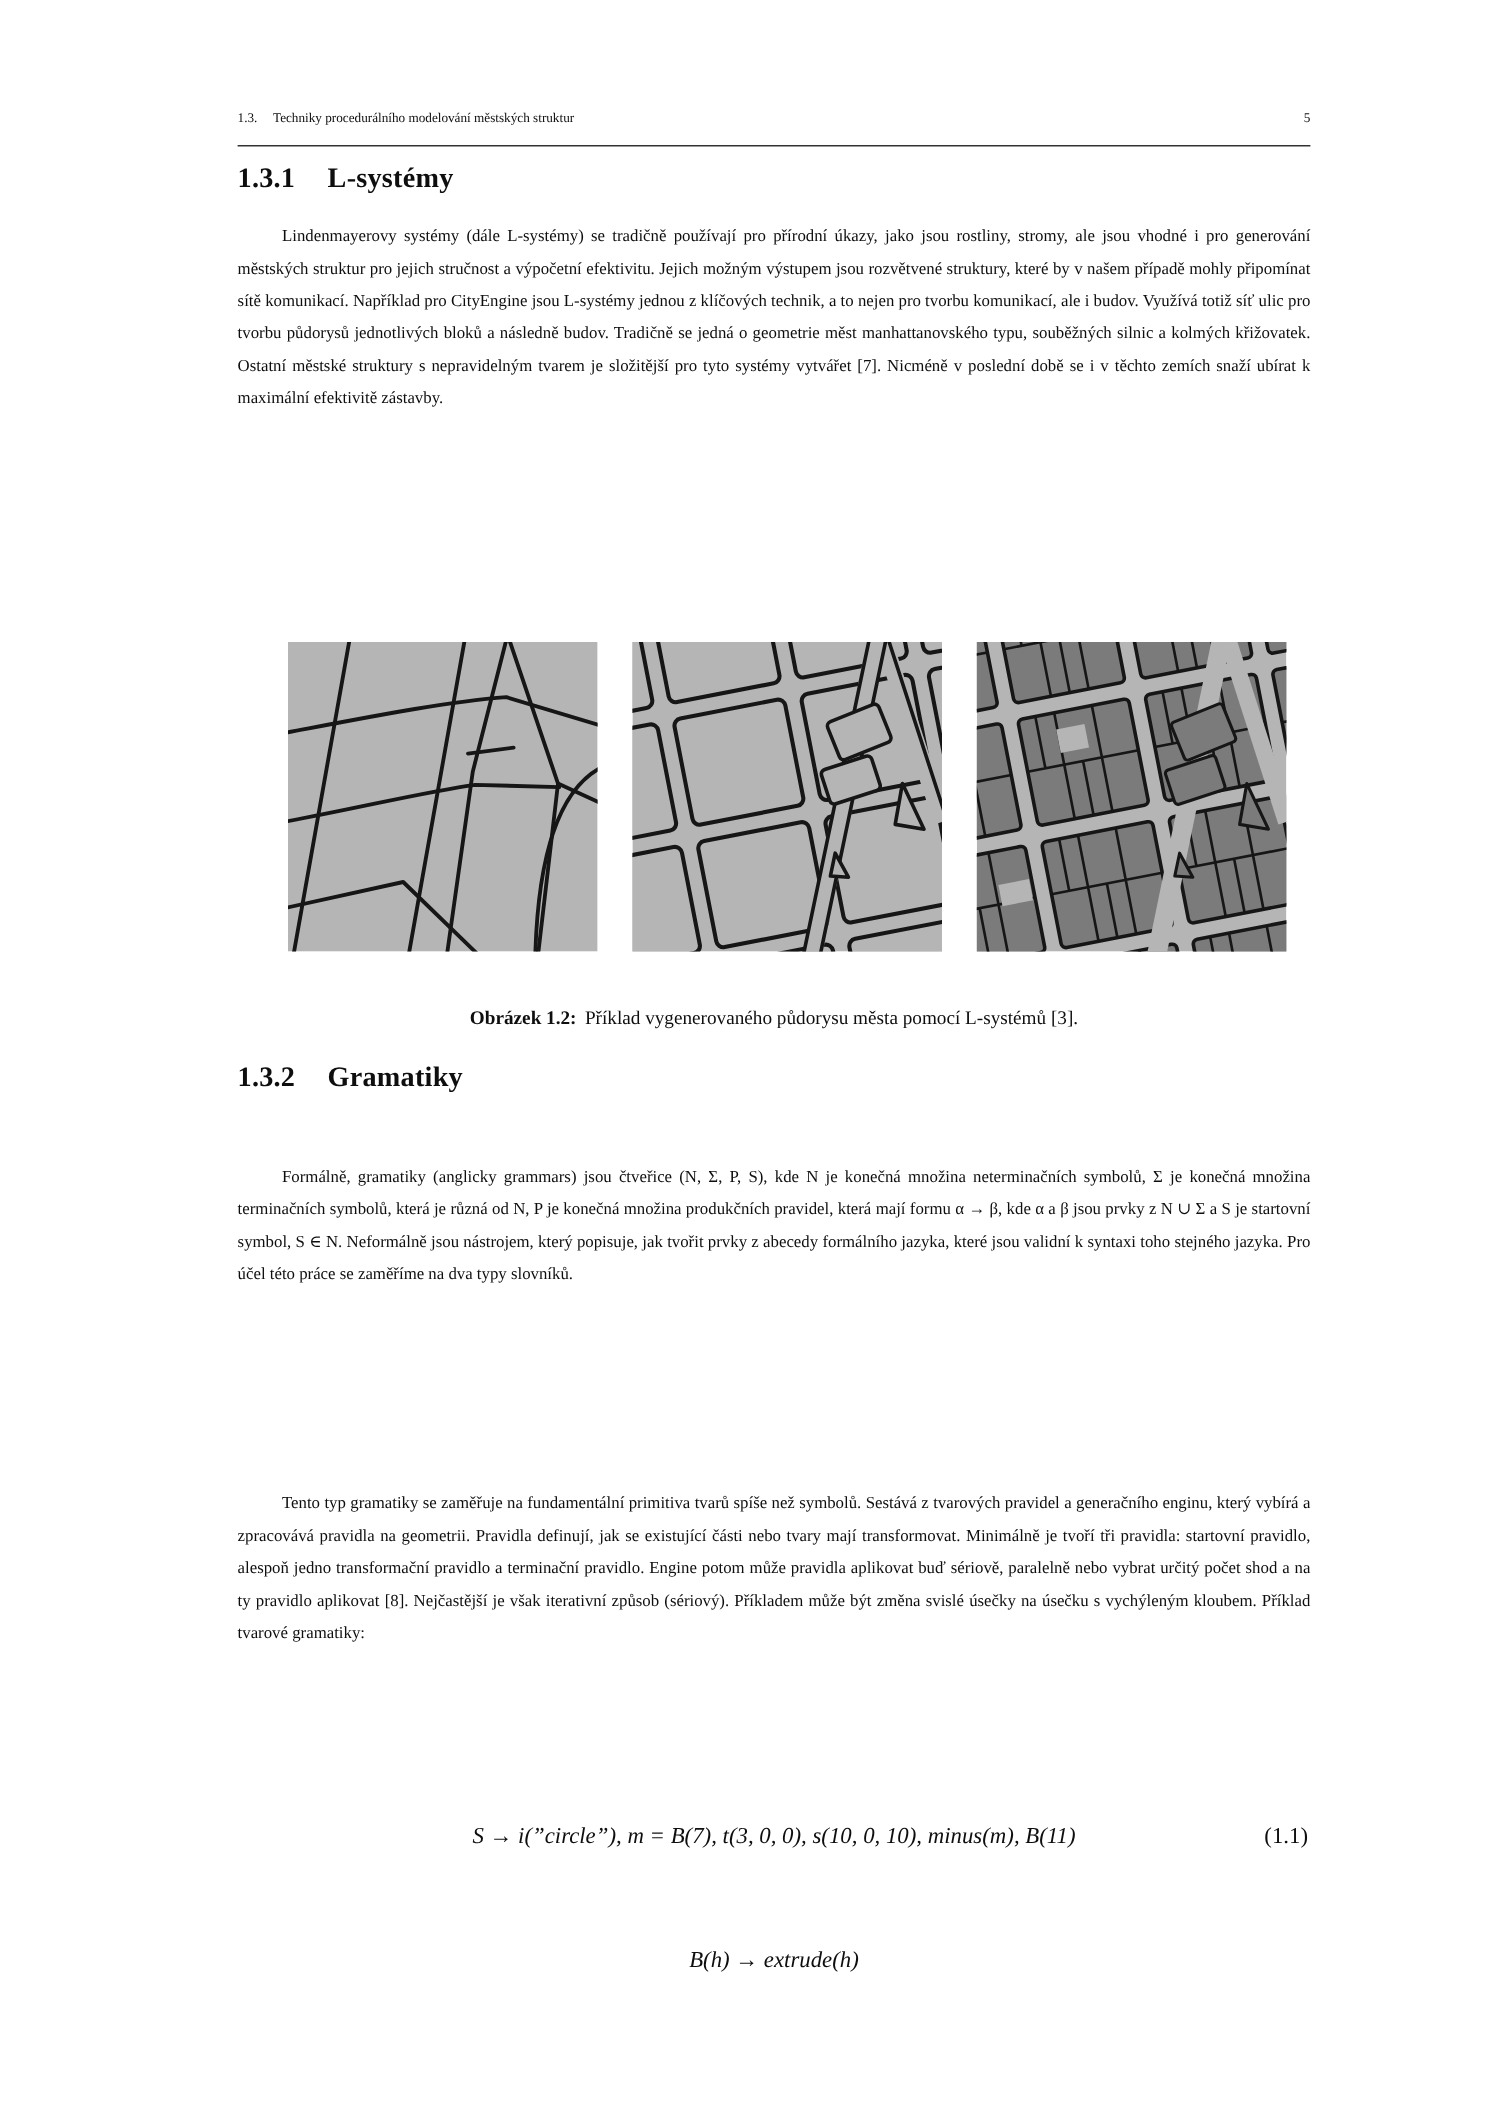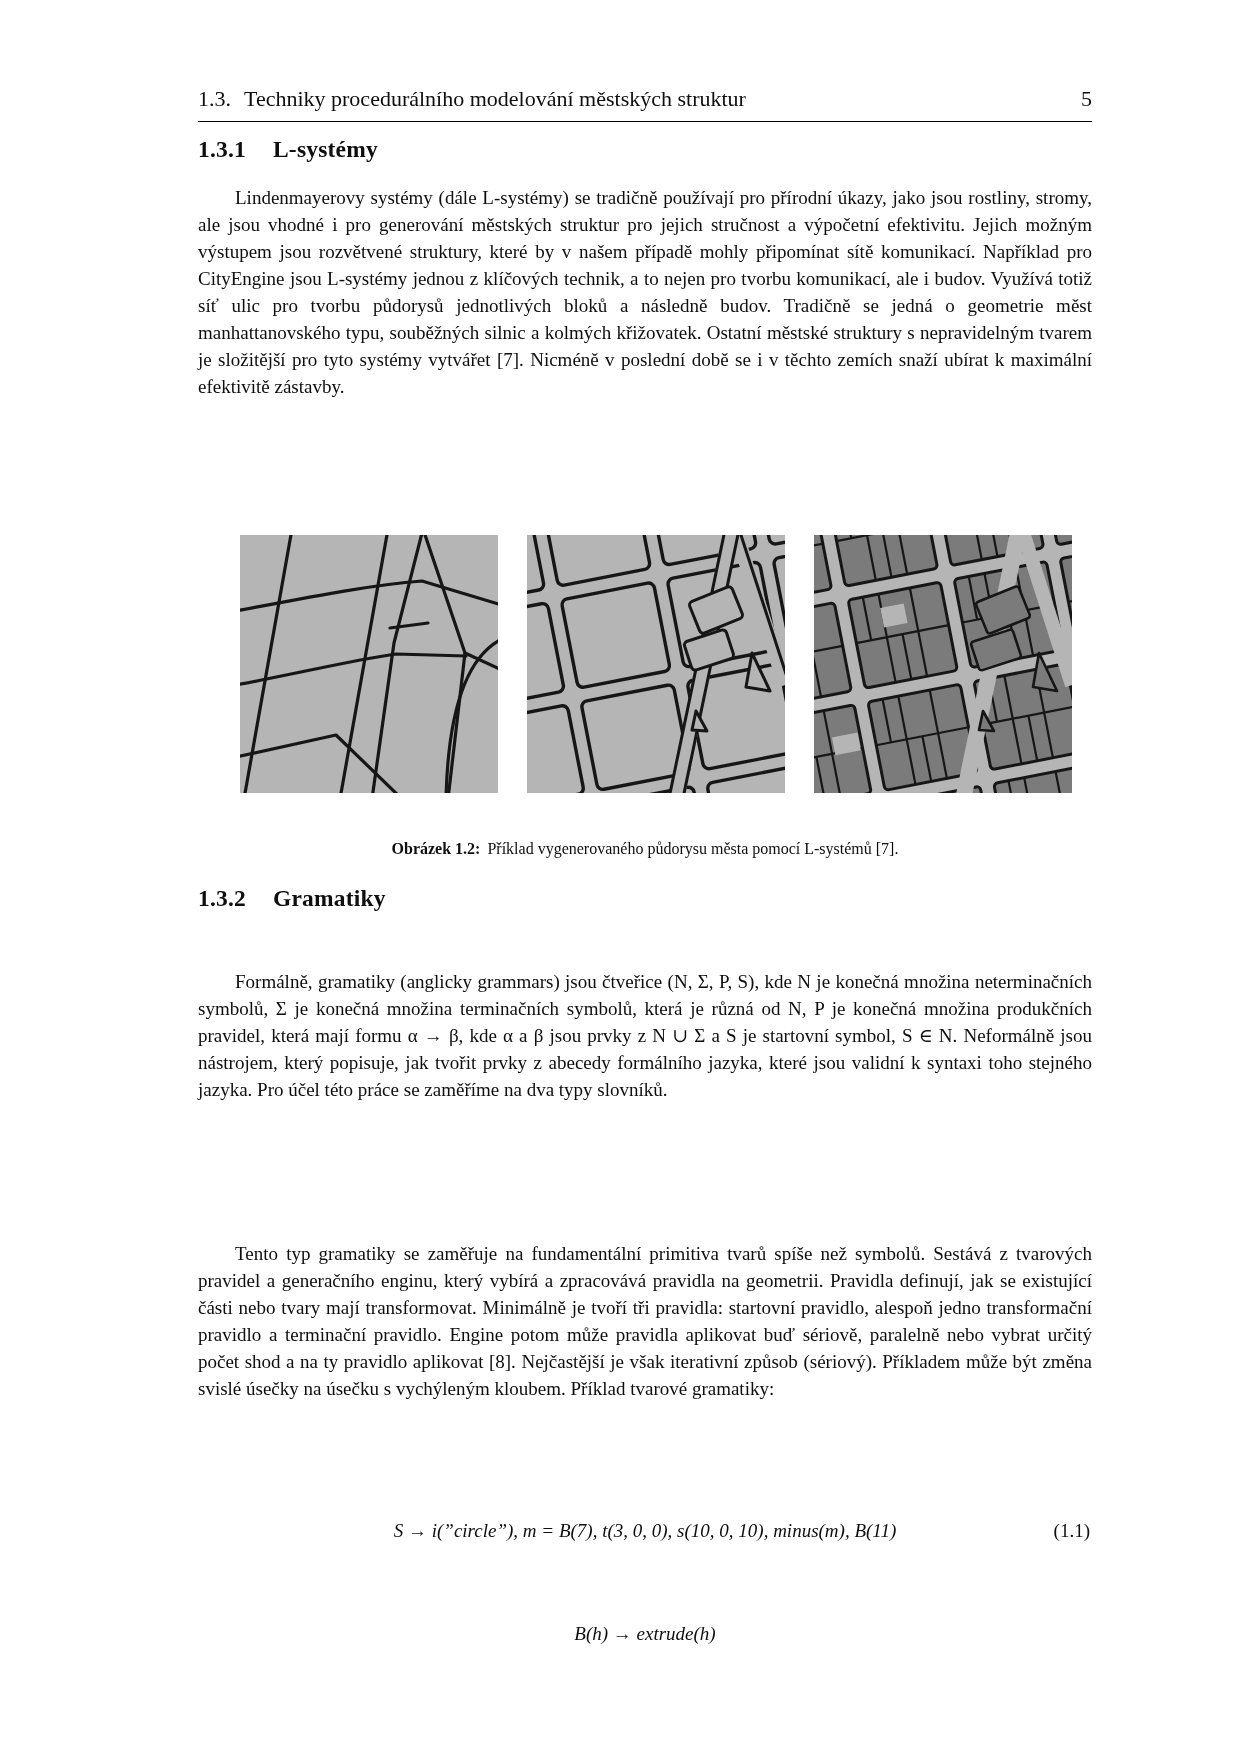--- a/index.html
+++ b/index.html
@@ -13,34 +13,34 @@
   body{
     width:1240px;height:1754px;
     font-family:"Liberation Serif","DejaVu Serif",serif;
     color:var(--ink);
   }
   .page{position:relative;width:1240px;height:1754px;overflow:hidden;background:#fff;}
 
   .running-head{
     position:absolute;left:198px;top:88px;width:894px;
     display:flex;justify-content:space-between;align-items:baseline;
-    font-size:22px;line-height:22px;
+    font-size:11px;line-height:22px;
     border-bottom:1.6px solid #000;padding-bottom:11px;
   }
   .rh-num{margin-right:13px;}
 
   h2.sec-head{
     position:absolute;left:198px;width:894px;
     font-size:23.5px;font-weight:bold;letter-spacing:.2px;font-family:Liberation Serif, serif;
   }
   .sec-num{margin-right:27px;}
 
   p.body-par{
     position:absolute;left:198px;width:894px;
-    font-size:19px;line-height:27px;
+    font-size:14px;line-height:27px;
     text-align:justify;text-indent:37px;
   }
 
   .fig-row{
     position:absolute;left:240px;top:535px;
     display:flex;gap:29px;
   }
   .fig-panel{width:258px;height:258px;display:block;}
 
   .fig-caption{
@@ -165,21 +165,21 @@
         <rect x="166" y="58" width="46" height="34" rx="3" transform="rotate(-22 189 75)"></rect>
         <rect x="160" y="100" width="44" height="30" rx="3" transform="rotate(-18 182 115)"></rect>
         <polygon points="225,118 243,156 219,152"></polygon>
         <polygon points="169,176 180,196 165,195"></polygon>
       </g>
     </svg>
 
   </div>
 
   <div class="fig-caption">
-    <span class="cap-label">Obrázek 1.2:</span><span>Příklad vygenerovaného půdorysu města pomocí L-systémů [7].</span>
+    <span class="cap-label">Obrázek 1.2:</span><span>Příklad vygenerovaného půdorysu města pomocí L-systémů [3].</span>
   </div>
 
   <h2 class="sec-head" style="top:885px">
     <span class="sec-num">1.3.2</span><span>Gramatiky</span>
   </h2>
   <p class="body-par" style="top:968px">Formálně, gramatiky (anglicky grammars) jsou čtveřice (N, Σ, P, S), kde N je konečná množina neterminačních symbolů, Σ je konečná množina terminačních symbolů, která je různá od N, P je konečná množina produkčních pravidel, která mají formu α → β, kde α a β jsou prvky z N ∪ Σ a S je startovní symbol, S ∈ N. Neformálně jsou nástrojem, který popisuje, jak tvořit prvky z abecedy formálního jazyka, které jsou validní k syntaxi toho stejného jazyka. Pro účel této práce se zaměříme na dva typy slovníků.</p>
 
   <p class="body-par" style="top:1240px">Tento typ gramatiky se zaměřuje na fundamentální primitiva tvarů spíše než symbolů. Sestává z tvarových pravidel a generačního enginu, který vybírá a zpracovává pravidla na geometrii. Pravidla definují, jak se existující části nebo tvary mají transformovat. Minimálně je tvoří tři pravidla: startovní pravidlo, alespoň jedno transformační pravidlo a terminační pravidlo. Engine potom může pravidla aplikovat buď sériově, paralelně nebo vybrat určitý počet shod a na ty pravidlo aplikovat [8]. Nejčastější je však iterativní způsob (sériový). Příkladem může být změna svislé úsečky na úsečku s vychýleným kloubem. Příklad tvarové gramatiky:</p>
 
   <div class="equation" style="top:1520px">

